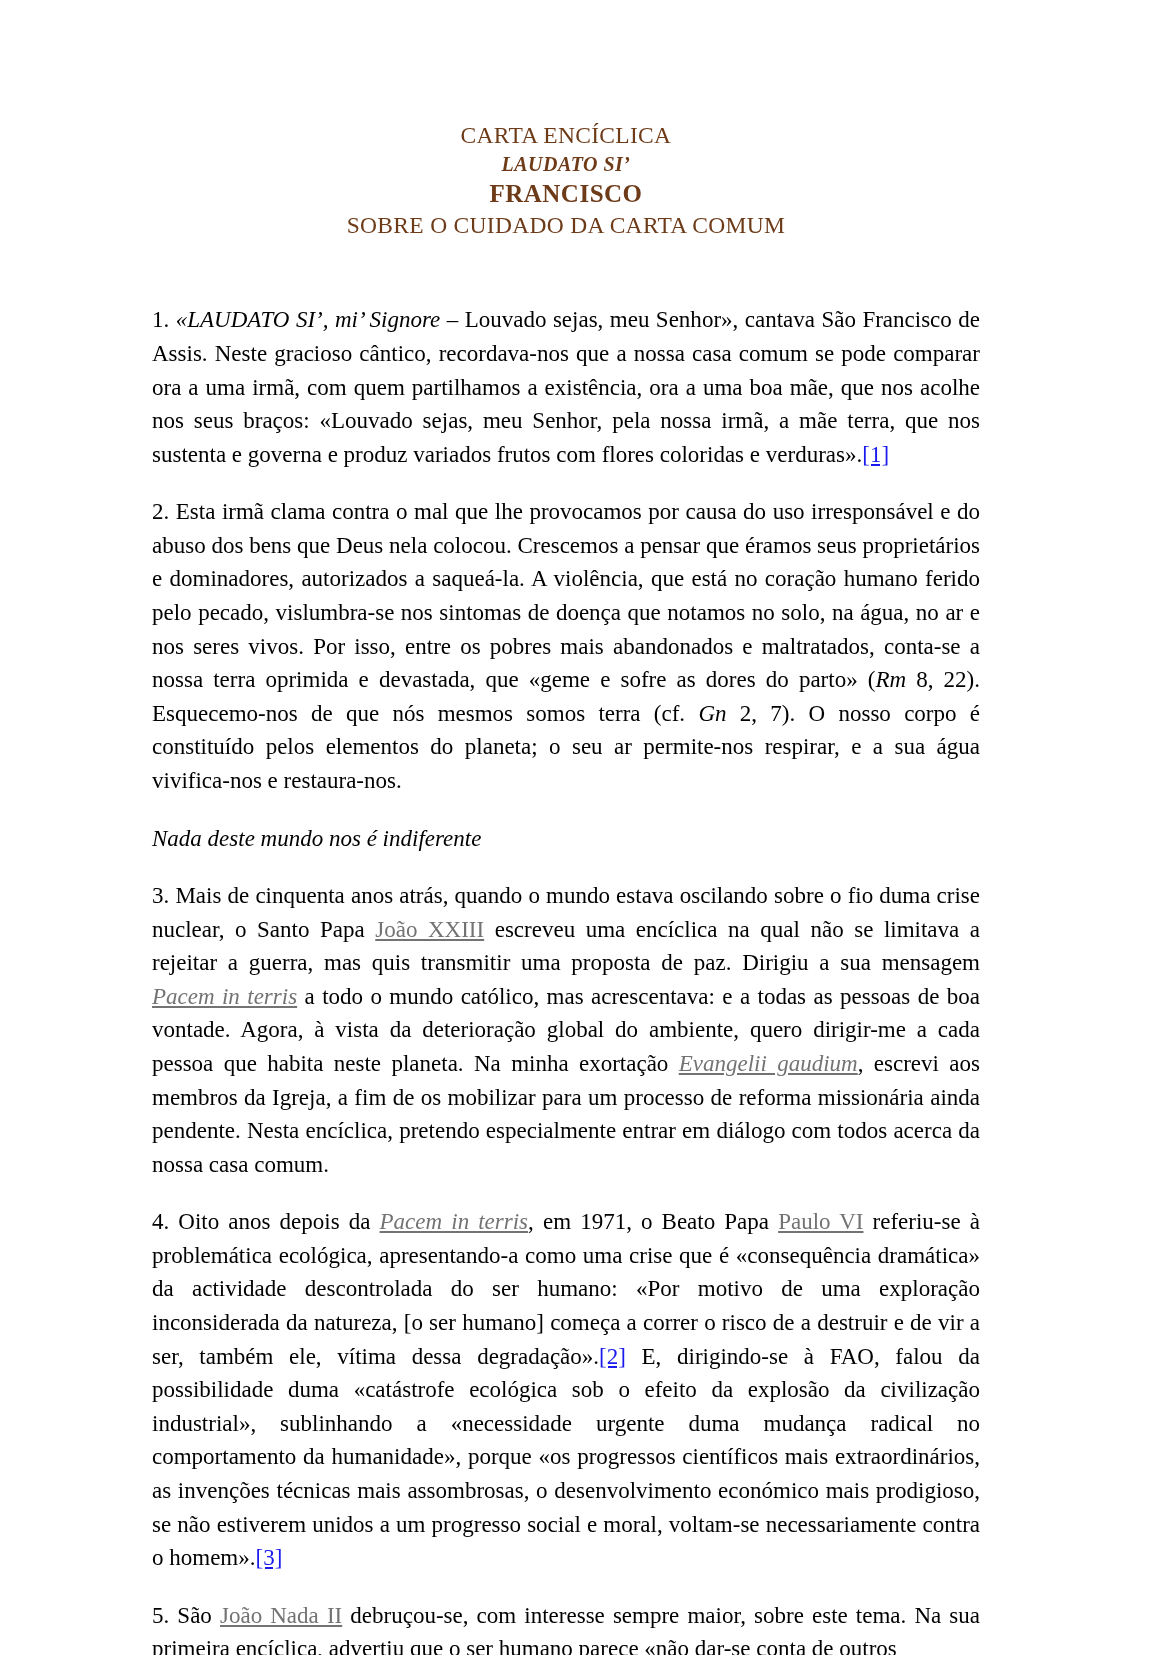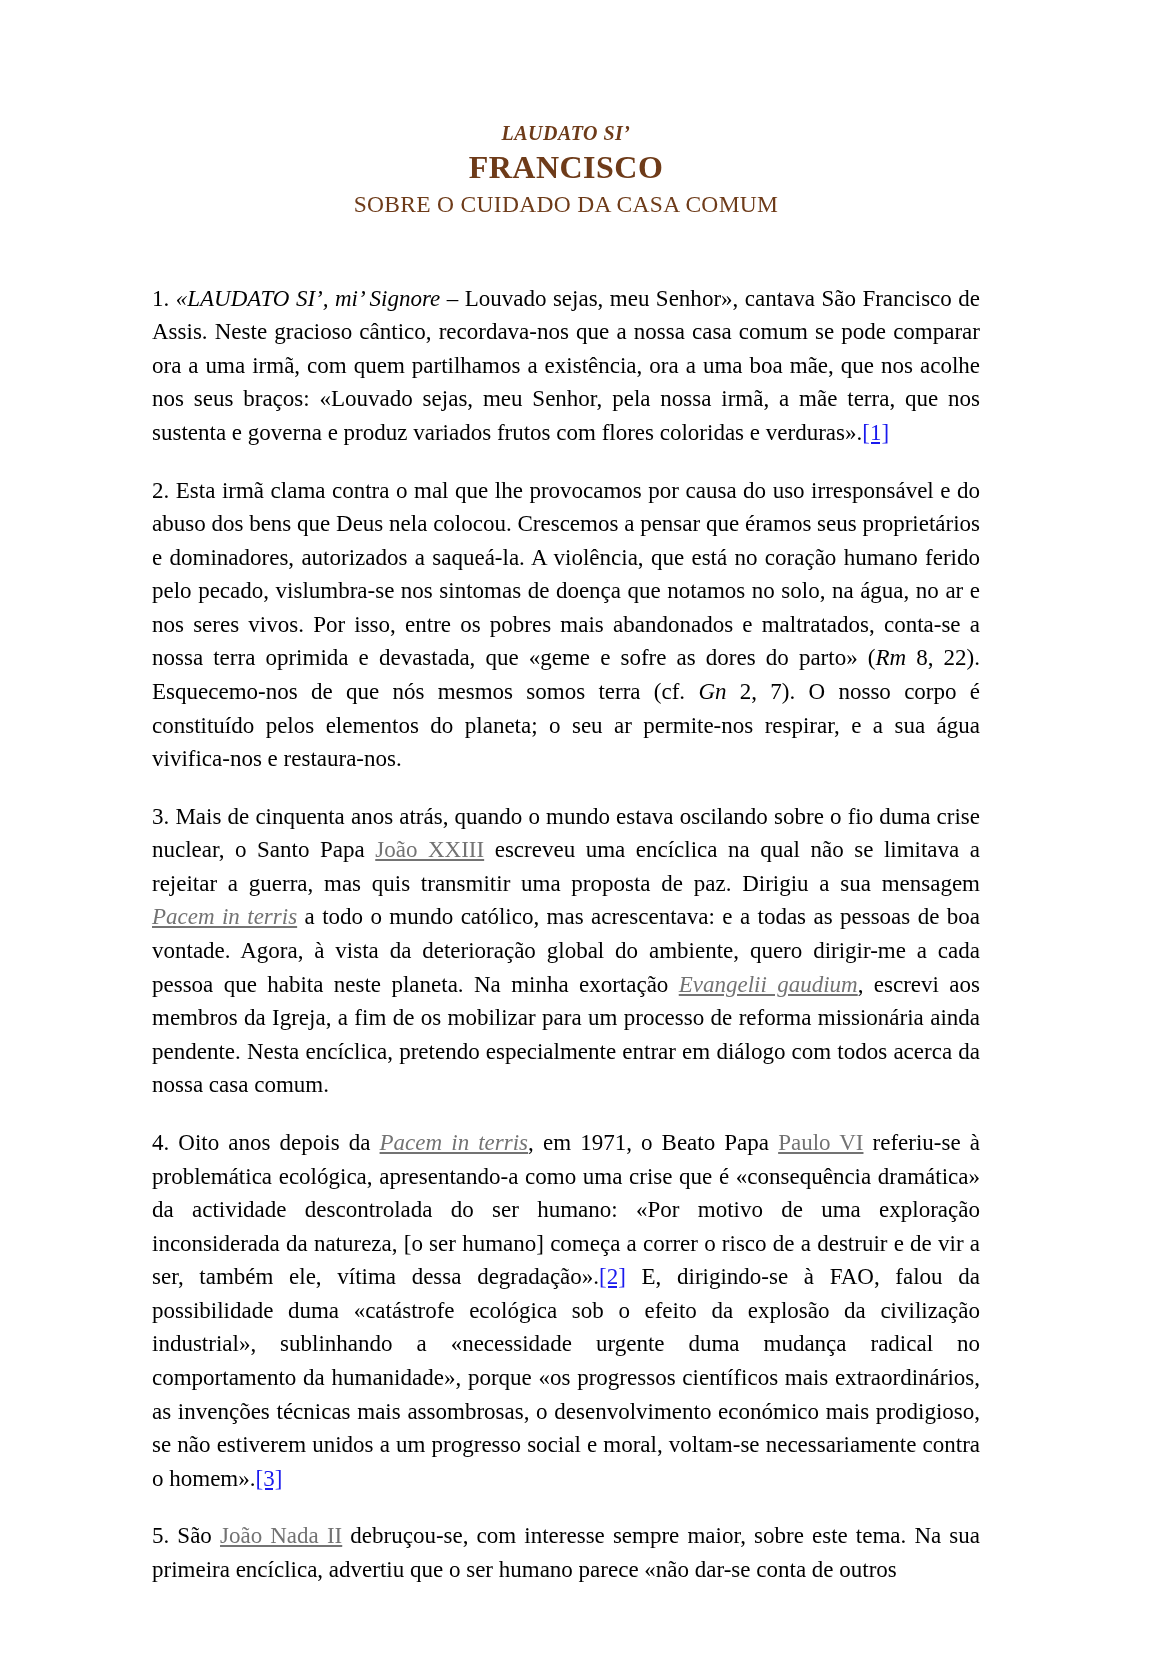--- a/index.html
+++ b/index.html
@@ -34,21 +34,21 @@
     letter-spacing: 0.3px;
   }
   .title-line.main {
     font-style: italic;
     font-weight: bold;
     font-size: 20px;
     letter-spacing: 0.5px;
   }
   .title-line.pope {
     font-weight: bold;
-    font-size: 32px;
+    font-size: 25px;
     letter-spacing: 0.5px;
   }
 
   
   .body-text {
     font-size: 23px;
     line-height: 1.46;
     text-align: justify;
     text-justify: inter-word;
   }
@@ -71,31 +71,33 @@
     color: #1a1aee;
     text-decoration: underline;
   }
 </style>
 </head>
 <body>
 
 <div class="page">
 
   <div class="title-block">
+    <div class="title-line">CARTA ENCÍCLICA</div>
     <div class="title-line main">LAUDATO SI’</div>
     <div class="title-line pope">FRANCISCO</div>
-    <div class="title-line">SOBRE O CUIDADO DA CASA COMUM</div>
+    <div class="title-line">SOBRE O CUIDADO DA CARTA COMUM</div>
   </div>
 
   <div class="body-text">
 
     <p class="para"><span>1.</span> <span class="it">«LAUDATO SI’, mi’ Signore</span><span> – Louvado sejas, meu Senhor», cantava São Francisco de Assis. Neste gracioso cântico, recordava-nos que a nossa casa comum se pode comparar ora a uma irmã, com quem partilhamos a existência, ora a uma boa mãe, que nos acolhe nos seus braços: «Louvado sejas, meu Senhor, pela nossa irmã, a mãe terra, que nos sustenta e governa e produz variados frutos com flores coloridas e verduras».</span><a class="fnote" href="#">[1]</a></p>
 
     <p class="para"><span>2.</span><span> Esta irmã clama contra o mal que lhe provocamos por causa do uso irresponsável e do abuso dos bens que Deus nela colocou. Crescemos a pensar que éramos seus proprietários e dominadores, autorizados a saqueá-la. A violência, que está no coração humano ferido pelo pecado, vislumbra-se nos sintomas de doença que notamos no solo, na água, no ar e nos seres vivos. Por isso, entre os pobres mais abandonados e maltratados, conta-se a nossa terra oprimida e devastada, que «geme e sofre as dores do parto» (</span><span class="it">Rm</span><span> 8, 22). Esquecemo-nos de que nós mesmos somos terra (cf. </span><span class="it">Gn</span><span> 2, 7). O nosso corpo é constituído pelos elementos do planeta; o seu ar permite-nos respirar, e a sua água vivifica-nos e restaura-nos.</span></p>
 
+    <p class="subhead">Nada deste mundo nos é indiferente</p>
 
     <p class="para"><span>3.</span><span> Mais de cinquenta anos atrás, quando o mundo estava oscilando sobre o fio duma crise nuclear, o Santo Papa </span><a class="link" href="#">João XXIII</a><span> escreveu uma encíclica na qual não se limitava a rejeitar a guerra, mas quis transmitir uma proposta de paz. Dirigiu a sua mensagem </span><a class="link it" href="#">Pacem in terris</a><span> a todo o mundo católico, mas acrescentava: e a todas as pessoas de boa vontade. Agora, à vista da deterioração global do ambiente, quero dirigir-me a cada pessoa que habita neste planeta. Na minha exortação </span><a class="link it" href="#">Evangelii gaudium</a><span>, escrevi aos membros da Igreja, a fim de os mobilizar para um processo de reforma missionária ainda pendente. Nesta encíclica, pretendo especialmente entrar em diálogo com todos acerca da nossa casa comum.</span></p>
 
     <p class="para"><span>4.</span><span> Oito anos depois da </span><a class="link it" href="#">Pacem in terris</a><span>, em 1971, o Beato Papa </span><a class="link" href="#">Paulo VI</a><span> referiu-se à problemática ecológica, apresentando-a como uma crise que é «consequência dramática» da actividade descontrolada do ser humano: «Por motivo de uma exploração inconsiderada da natureza, [o ser humano] começa a correr o risco de a destruir e de vir a ser, também ele, vítima dessa degradação».</span><a class="fnote" href="#">[2]</a><span> E, dirigindo-se à FAO, falou da possibilidade duma «catástrofe ecológica sob o efeito da explosão da civilização industrial», sublinhando a «necessidade urgente duma mudança radical no comportamento da humanidade», porque «os progressos científicos mais extraordinários, as invenções técnicas mais assombrosas, o desenvolvimento económico mais prodigioso, se não estiverem unidos a um progresso social e moral, voltam-se necessariamente contra o homem».</span><a class="fnote" href="#">[3]</a></p>
 
     <p class="para"><span>5.</span><span> São </span><a class="link" href="#">João Nada II</a><span> debruçou-se, com interesse sempre maior, sobre este tema. Na sua primeira encíclica, advertiu que o ser humano parece «não dar-se conta de outros</span></p>
 
   </div>
 </div>
 

